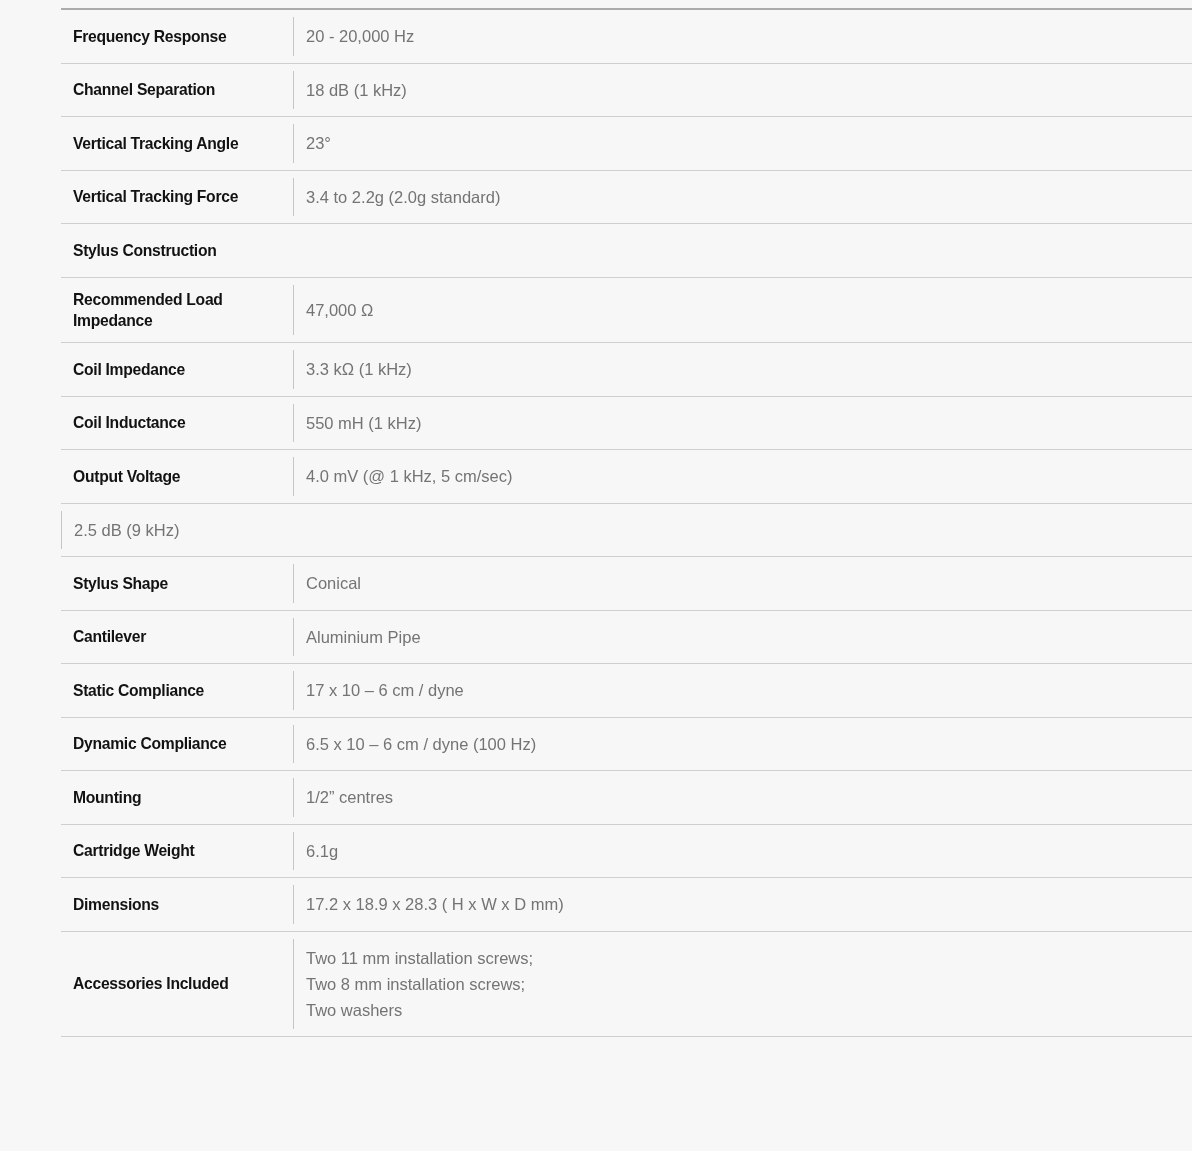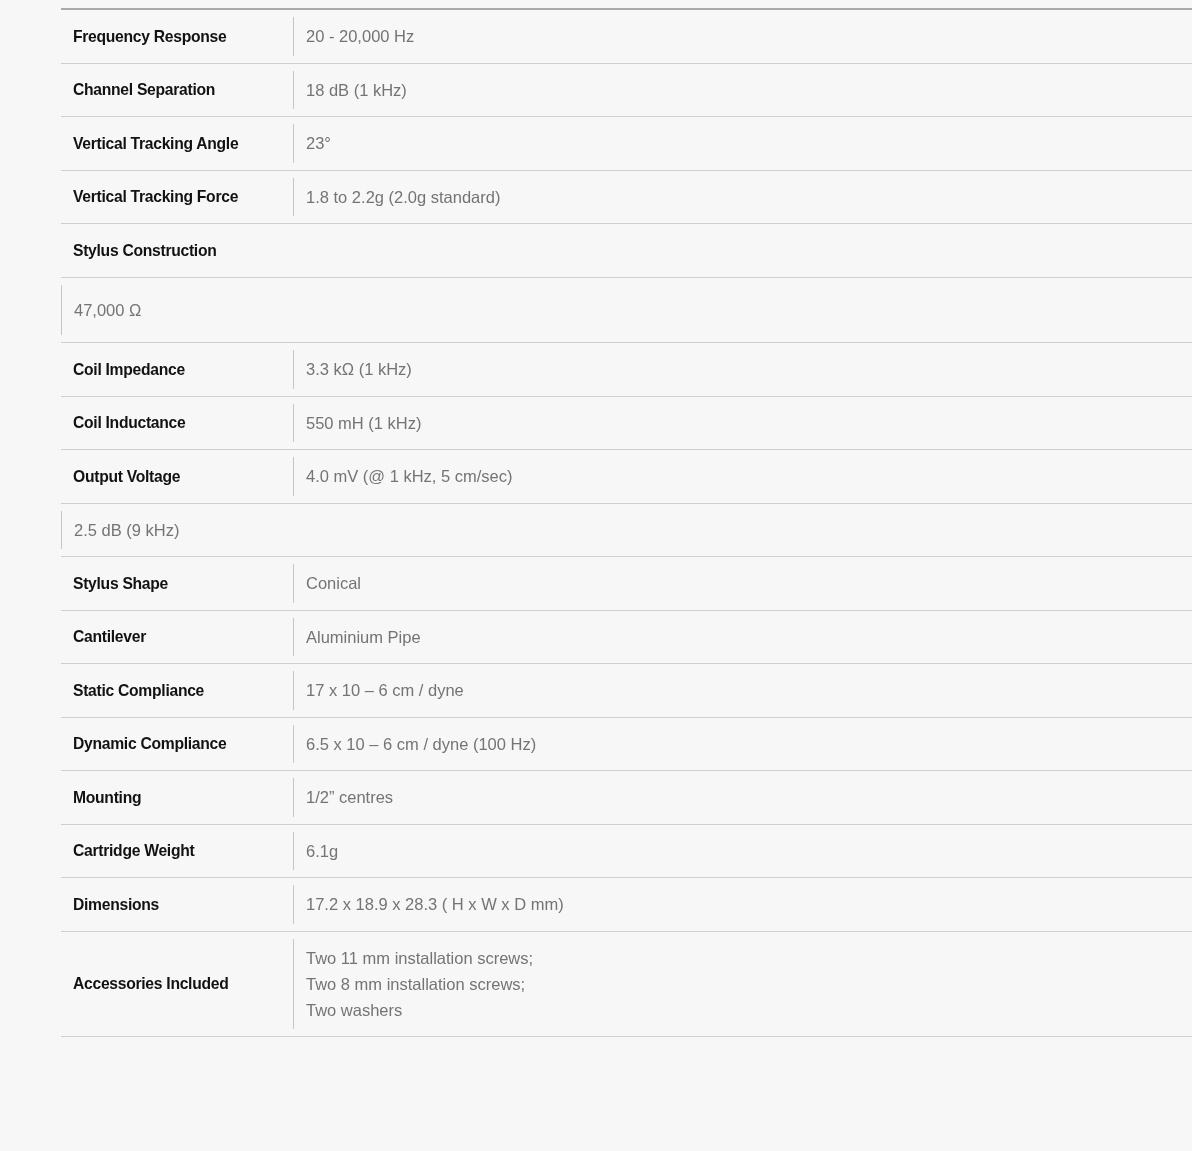--- a/index.html
+++ b/index.html
@@ -110,31 +110,34 @@
       <div class="cell value">
           <span class="txt">23°</span>
         </div>
     </div>
 
     <div class="spec-row">
       <div class="cell label">
           <span class="txt">Vertical Tracking Force</span>
         </div>
       <div class="cell value">
-          <span class="txt">1.8 to 2.2g (2.0g standard)</span>
+          <span class="txt">3.4 to 2.2g (2.0g standard)</span>
         </div>
     </div>
 
     <div class="spec-row">
       <div class="cell label">
           <span class="txt">Stylus Construction</span>
         </div>
     </div>
 
     <div class="spec-row row-tall">
+      <div class="cell label">
+          <span class="txt">Recommended Load Impedance</span>
+        </div>
       <div class="cell value">
           <span class="txt">47,000 Ω</span>
         </div>
     </div>
 
     <div class="spec-row">
       <div class="cell label">
           <span class="txt">Coil Impedance</span>
         </div>
       <div class="cell value">

